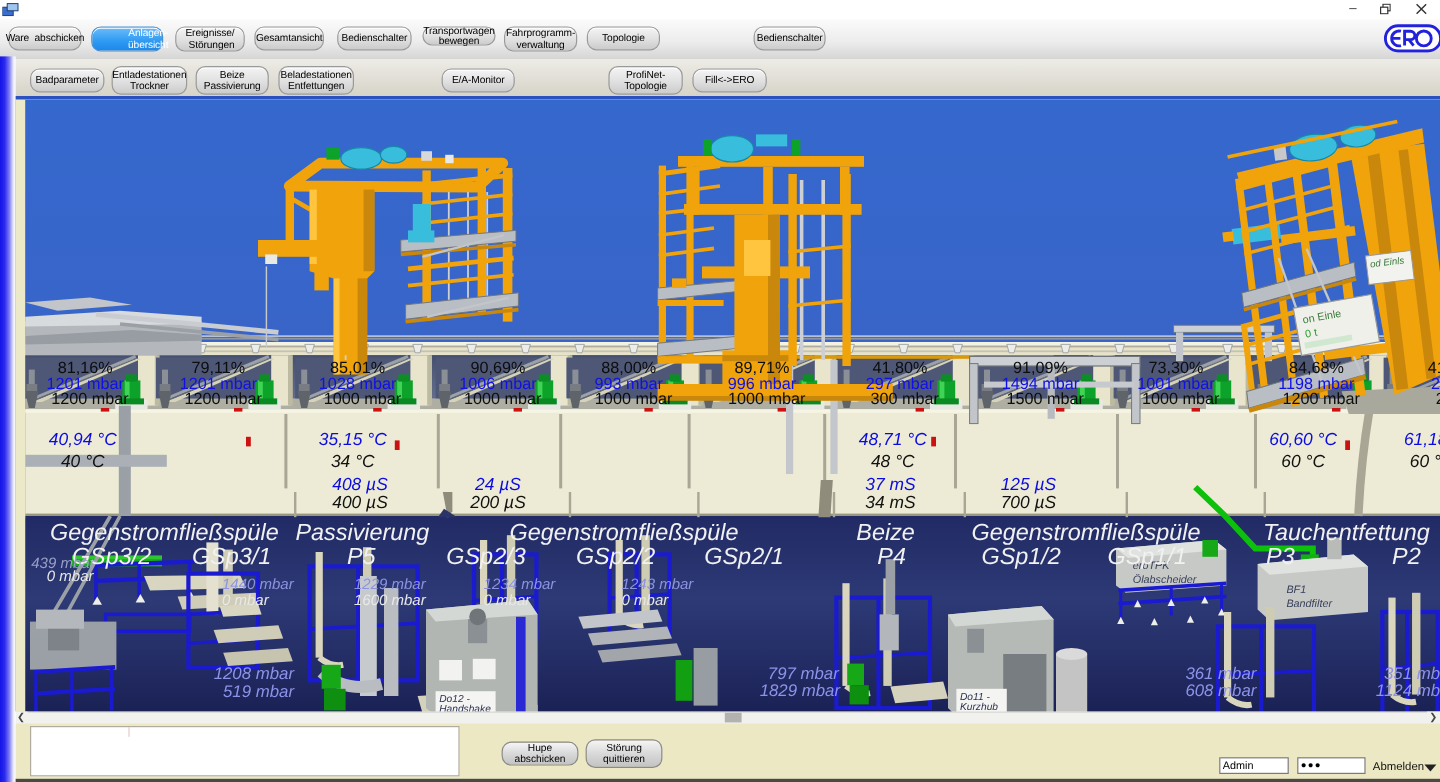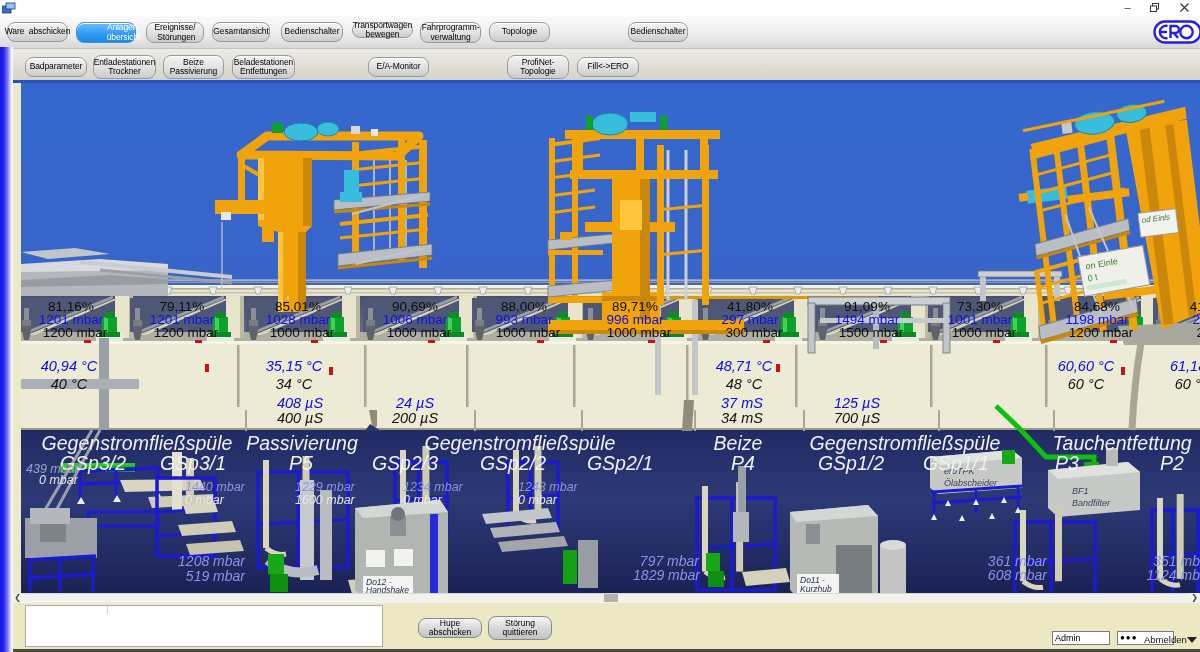--- a/index.html
+++ b/index.html
@@ -24,21 +24,21 @@
   
   #scroll{left:12px;top:593px;width:1188px;height:10px;background:#f1f1ee;border-top:1px solid #d8d8d4;}
   #bottompanel{left:0;top:603px;width:1200px;height:49px;background:#ece8c3;}
   #botline{left:0;top:649px;width:1200px;height:3px;background:#4a4a42;}
   #listbox{left:25px;top:605px;width:356px;height:40px;background:#fff;border:1px solid #b0aca0;}
   .smbtn{position:absolute;box-sizing:border-box;border:1px solid #8a8a8a;border-radius:8px;
        background:linear-gradient(#f5f5f5,#d9d9d9 50%,#c3c3c3);
        font-size:8.5px;line-height:9.5px;color:#000;text-align:center;
        display:flex;align-items:center;justify-content:center;}
   .input{position:absolute;box-sizing:border-box;border:1px solid #7a7a7a;background:#fff;
-       font-size:9px;color:#000;padding:1px 2px;margin-left:36px;}
+       font-size:9px;color:#000;padding:1px 2px;}
   
   #strip{left:0;top:47px;width:13px;height:605px;
      background:linear-gradient(90deg,#1414e6 0%,#2a2aee 30%,#7d7df2 60%,#e8e8fc 85%,#ffffff 100%);}
 </style>
 </head>
 <body>
 <div id="root">
 
   <div class="abs" id="titlebar"></div>
   <svg class="abs" style="left:2px;top:2px" width="14" height="12" viewBox="0 0 14 12">

